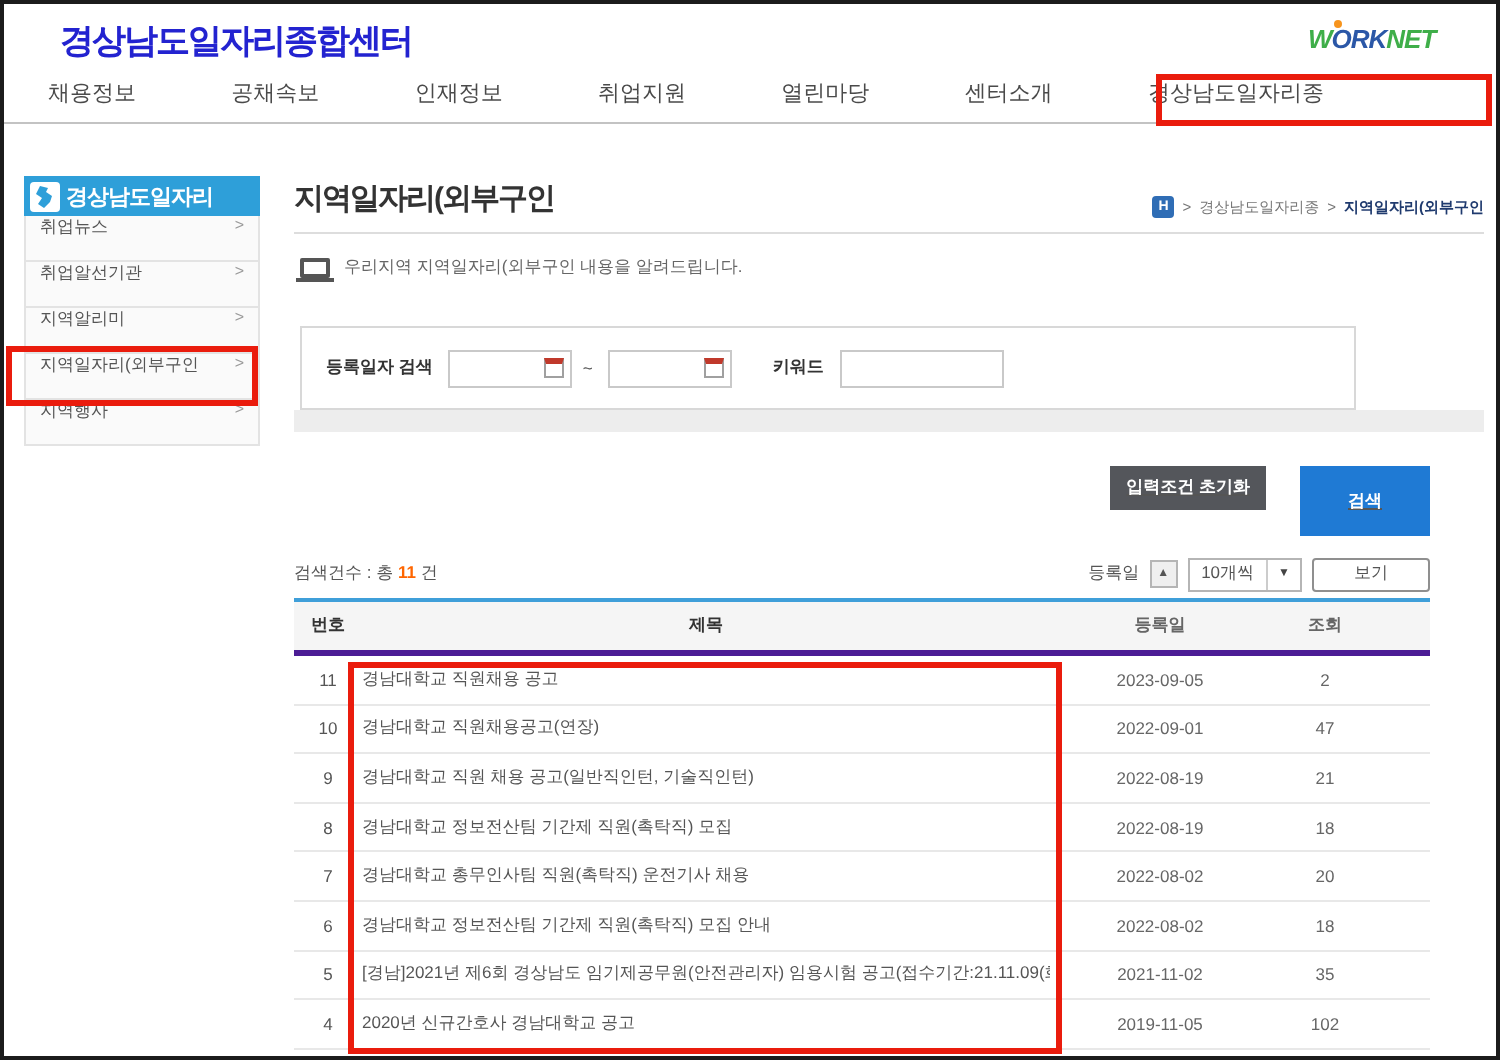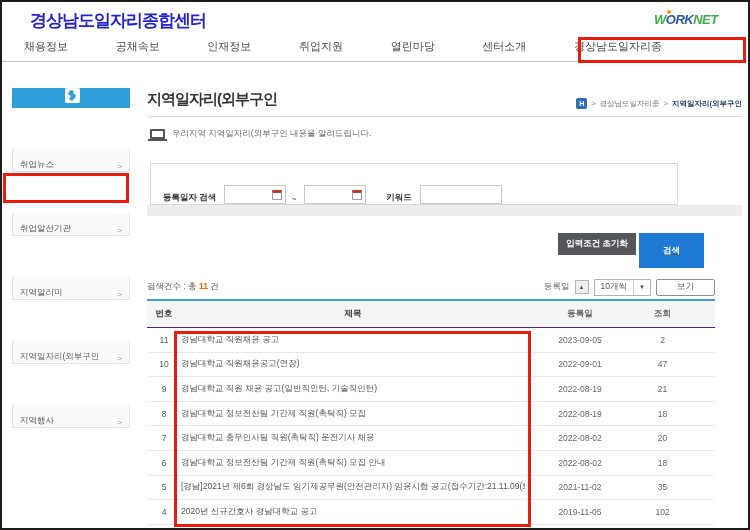--- a/index.html
+++ b/index.html
@@ -21,66 +21,66 @@
     position:absolute;left:0;top:30px;width:706px;height:30px;
     display:flex;align-items:center;justify-content:space-between;
     padding:0 46px 0 22px;border-bottom:1px solid #c3c3c3;
     font-size:11px;color:#4a4a4a;background:#fff;
   }
   .nav-item{cursor:pointer;white-space:nowrap;}
   
   .sidebar{position:absolute;left:10px;top:86px;width:118px;}
   .sidebar-header{
     height:20px;background:#2e9fd9;color:#fff;display:flex;align-items:center;
-    gap:3px;padding-left:3px;font-size:11px;font-weight:bold;letter-spacing:-0.5px;flex-direction:column;
+    gap:3px;padding-left:3px;font-size:11px;font-weight:bold;letter-spacing:-0.5px;
   }
   .sidebar-logo-box{width:15px;height:15px;background:#fff;border-radius:2px;display:flex;align-items:center;justify-content:center;flex:none;}
   .sidebar-item{
     height:23px;background:#fafafa;border:1px solid #e3e3e3;border-top:none;
-    display:flex;align-items:flex-end;justify-content:space-between;
-    padding:0 7px;font-size:8.5px;color:#555;cursor:pointer;white-space:nowrap;margin-top:41px;
+    display:flex;align-items:flex-start;justify-content:space-between;
+    padding:0 7px;font-size:8.5px;color:#555;cursor:pointer;white-space:nowrap;
   }
   .sidebar-arrow{color:#999;font-size:8px;}
   
   .main{position:absolute;left:145px;top:0;width:595px;height:530px;}
   .page-title{position:absolute;left:0;top:88px;font-size:15px;font-weight:bold;color:#333;letter-spacing:-1px;}
   .breadcrumb{position:absolute;right:0;top:96px;display:flex;align-items:center;gap:4px;font-size:7.5px;color:#777;}
   .home-icon{width:11px;height:11px;background:#2f6db5;color:#fff;font-size:7px;font-weight:bold;border-radius:2px;display:flex;align-items:center;justify-content:center;cursor:pointer;}
   .crumb{cursor:pointer;}
   .crumb-current{font-weight:bold;color:#1f3a6e;}
   .title-divider{position:absolute;left:0;top:114px;width:595px;border-top:1px solid #ddd;}
   .desc{position:absolute;left:3px;top:126px;display:flex;align-items:center;gap:7px;font-size:8.5px;color:#666;}
   .laptop-icon{width:15px;height:10px;border:2px solid #555;border-radius:1px;position:relative;flex:none;}
   .laptop-icon::after{content:'';position:absolute;left:-4px;right:-4px;bottom:-4px;height:2px;background:#555;}
   .search-box{
     position:absolute;left:3px;top:161px;width:528px;height:42px;border:1px solid #d8d8d8;
-    background:#fff;display:flex;align-items:flex-end;padding:0 12px;font-size:8.5px;
+    background:#fff;display:flex;align-items:center;padding:0 12px;font-size:8.5px;
   }
   .form-label{font-weight:bold;color:#333;white-space:nowrap;}
   .date-input{width:62px;height:19px;border:1px solid #c9c9c9;background:#fff;display:flex;align-items:center;justify-content:flex-end;padding:0 3px;margin-left:8px;cursor:text;}
   .cal-icon{width:10px;height:10px;border:1px solid #a0a0a0;border-top:3px solid #c0392b;background:#fff;cursor:pointer;}
   .tilde{margin-left:5px;color:#555;}
   .keyword-label{margin-left:20px;}
   .keyword-input{width:82px;height:19px;border:1px solid #c9c9c9;background:#fff;margin-left:8px;cursor:text;}
   .gray-strip{position:absolute;left:0;top:203px;width:595px;height:11px;background:#ededed;}
-  .form-buttons{position:absolute;top:231px;right:38px;display:flex;gap:3px;text-decoration:underline;}
+  .form-buttons{position:absolute;top:231px;right:27px;display:flex;gap:17px;text-decoration:underline;}
   .btn-reset{background:#54565b;color:#fff;font-size:8.5px;font-weight:bold;height:22px;padding:0 8px;display:flex;align-items:center;cursor:pointer;}
   .btn-search{background:#1f7ad4;color:#fff;font-size:8.5px;font-weight:bold;height:35px;padding:0 24px;display:flex;align-items:center;cursor:pointer;}
   .results-row{position:absolute;left:0;top:275px;width:568px;height:20px;display:flex;align-items:center;justify-content:space-between;font-size:8.5px;color:#555;}
   .count-num{color:#ff6600;font-weight:bold;}
   .list-controls{display:flex;align-items:center;gap:5px;}
   .sort-btn{width:14px;height:14px;border:1px solid #b5b5b5;background:#efefef;display:flex;align-items:center;justify-content:center;cursor:pointer;}
   .sort-btn span{font-size:6px;color:#555;}
   .page-size-select{height:17px;border:1px solid #b5b5b5;background:#fff;display:flex;align-items:center;cursor:pointer;}
   .ps-text{padding:0 6px;}
   .ps-arrow{font-size:6px;color:#444;padding:0 5px;border-left:1px solid #ccc;height:100%;display:flex;align-items:center;}
   .btn-view{height:17px;border:1px solid #8f8f8f;border-radius:2px;background:#fff;padding:0 20px;display:flex;align-items:center;cursor:pointer;}
   
   .board-table{position:absolute;left:0;top:297px;width:568px;border-top:2px solid #3f9fd9;font-size:8.5px;}
-  .t-header{display:flex;align-items:center;height:27px;background:#f5f5f5;border-bottom:1px solid #4c1d95;color:#333;font-weight:bold;}
+  .t-header{display:flex;align-items:center;height:27px;background:#f5f5f5;border-bottom:3px solid #4c1d95;color:#333;font-weight:bold;}
   .t-row{display:flex;align-items:center;height:24.6px;border-bottom:1px solid #e8e8e8;color:#555;}
   .c-no{width:34px;text-align:center;flex:none;}
   .c-title{flex:1;text-align:left;white-space:nowrap;overflow:hidden;}
   .t-header .c-title{text-align:center;}
   .t-row .c-title{cursor:pointer;}
   .c-date{width:110px;text-align:center;flex:none;color:#666;}
   .c-views{width:55px;text-align:center;flex:none;margin-right:25px;color:#666;}
   
   .annotation{position:absolute;border:3px solid #ea1c0d;pointer-events:none;z-index:50;}
   .anno-nav{left:576px;top:35px;width:168px;height:26px;}

